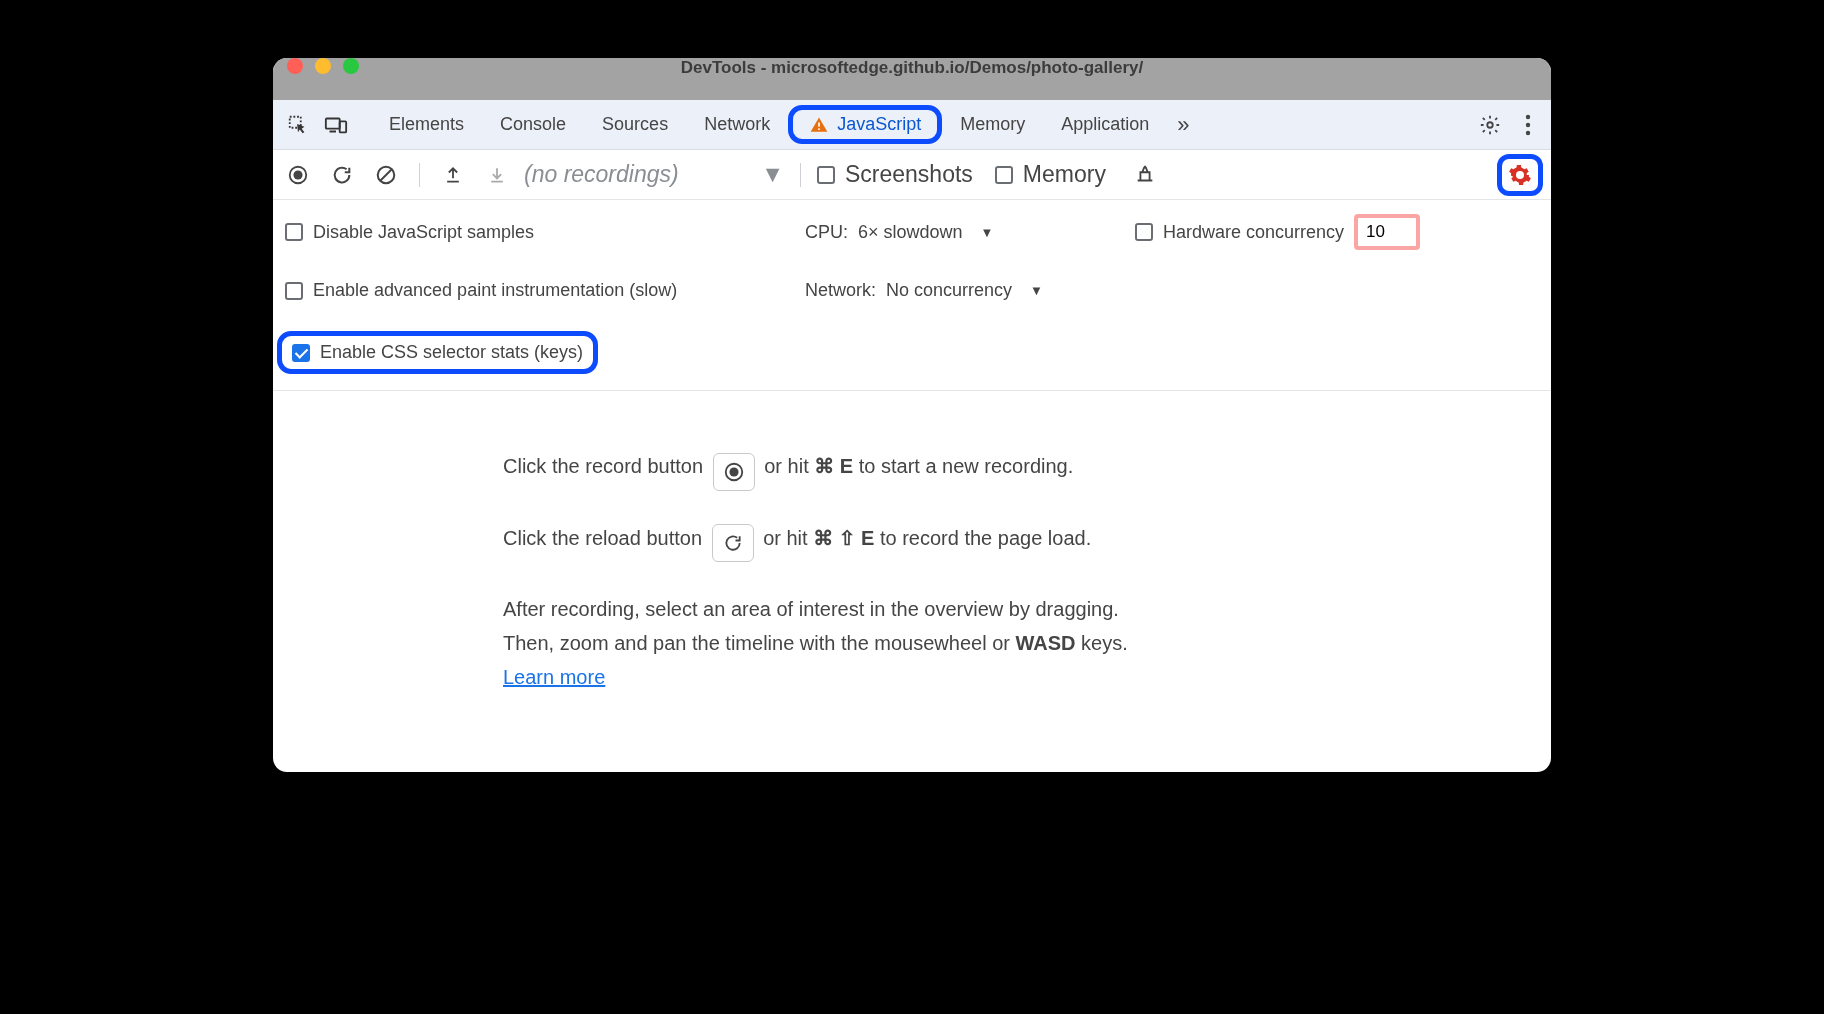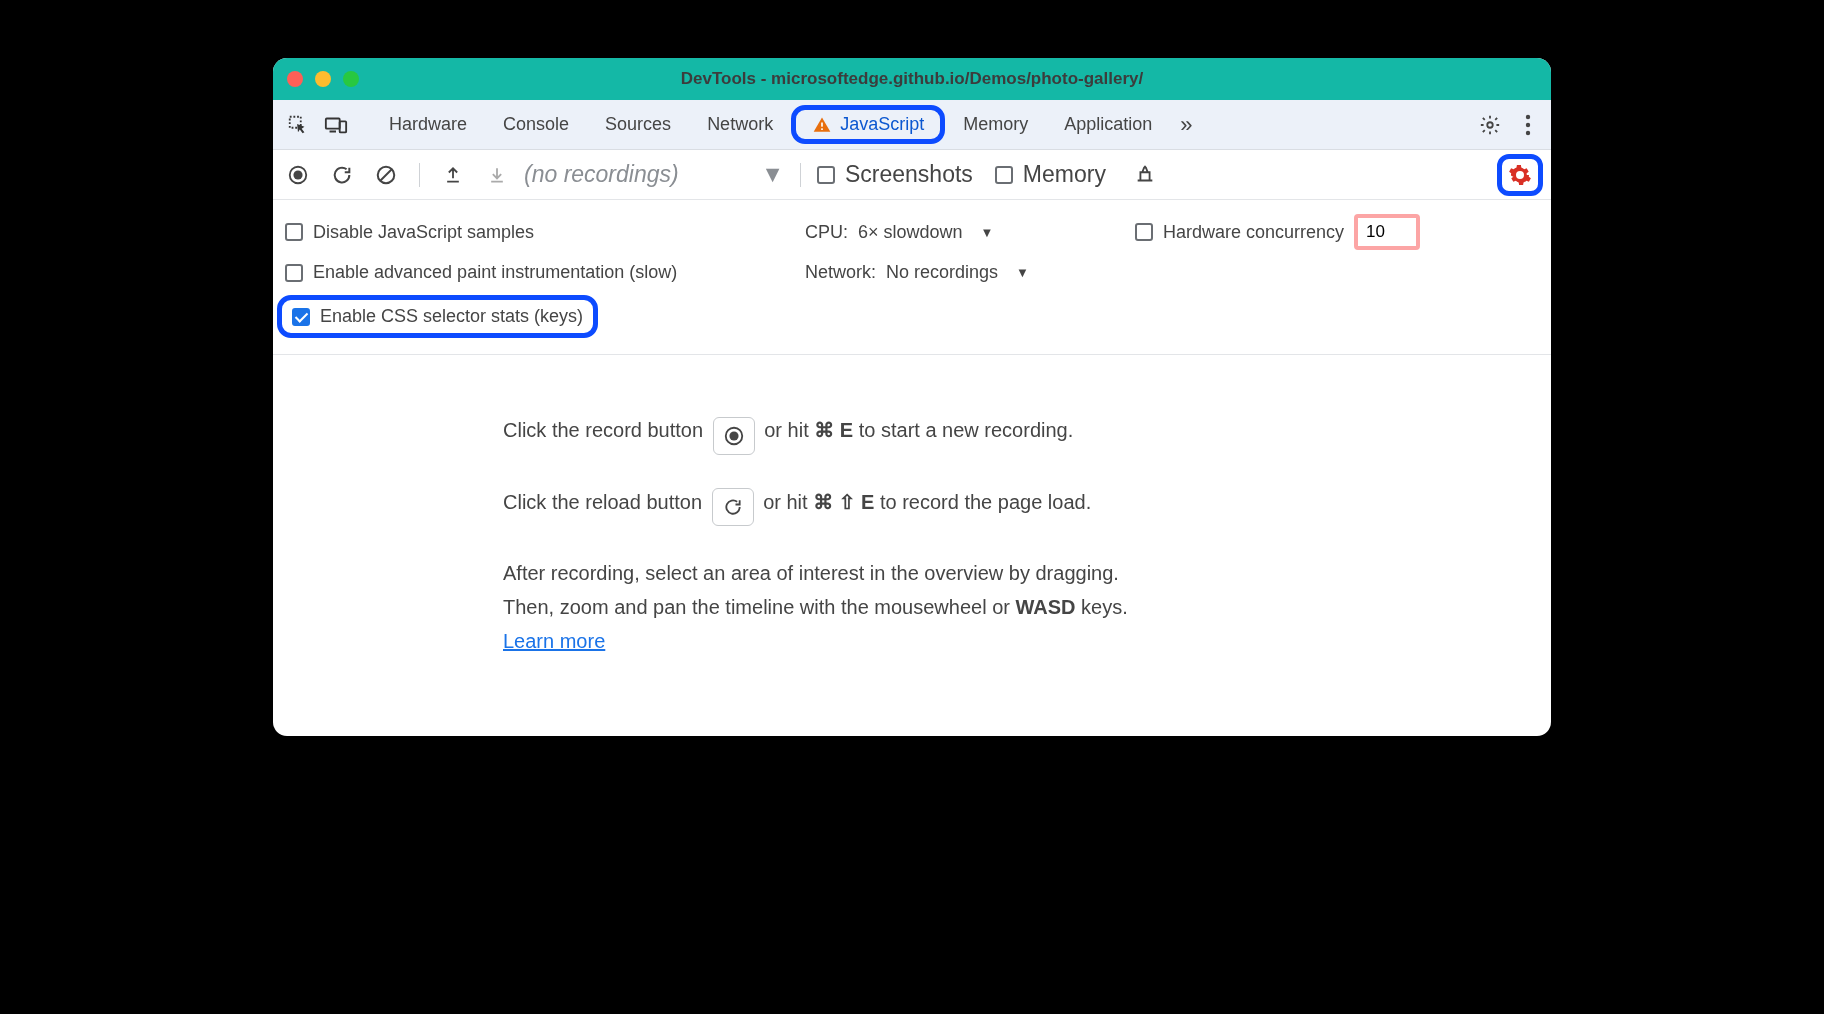--- a/index.html
+++ b/index.html
@@ -16,23 +16,22 @@
   .window {
     width: 1278px;
     background: #fff;
     border-radius: 14px;
     overflow: hidden;
     box-shadow: 0 20px 60px rgba(0,0,0,.5);
   }
   
   .titlebar {
     height: 42px;
-    background: #14b8a6;
+    background: #a3a3a3;
     display: flex;
-    align-items: center;
     padding: 0 14px;
     position: relative;
   }
   .traffic { display: flex; gap: 12px; }
   .dot { width: 16px; height: 16px; border-radius: 50%; }
   .dot.red { background: #ff5f57; }
   .dot.yellow { background: #febc2e; }
   .dot.green { background: #28c840; }
   .title {
     position: absolute; left: 0; right: 0; text-align: center;
@@ -102,21 +101,21 @@
     border: 5px solid #0d4bff;
     border-radius: 12px;
     padding: 4px 6px;
     display:flex; align-items:center; justify-content:center;
   }
   .red-gear svg { color:#d93025; }
   
   .settings {
     display:grid;
     grid-template-columns: 500px 310px 470px;
-    gap: 10px 20px;
+    gap: 28px 20px;
     padding: 14px 12px 16px 12px;
     font-size:18px;
     color:#454545;
     border-bottom: 1px solid #e3e5e8;
   }
   .settings .row { display:flex; align-items:center; gap:10px; }
   .fieldlabel { color:#454545; }
   .select {
     display:flex; align-items:center; gap:18px; padding: 2px 0;
   }
@@ -173,21 +172,21 @@
       </svg>
     </div>
     <div class="icon-btn">
       <svg width="24" height="22" viewBox="0 0 26 22" fill="none" stroke="currentColor" stroke-width="2">
         <rect x="2" y="4" width="15" height="11" rx="1"></rect>
         <path d="M6 18h7"></path>
         <rect x="17" y="7" width="7" height="12" rx="1"></rect>
       </svg>
     </div>
     <div class="tabs">
-      <div class="tab">Hardware</div>
+      <div class="tab">Elements</div>
       <div class="tab">Console</div>
       <div class="tab">Sources</div>
       <div class="tab">Network</div>
       <div class="callout-tab">
         <span class="warn">
           <svg width="20" height="20" viewBox="0 0 24 24">
               <path d="M12 3 L22 20 H2 Z" fill="#e86f0e"></path>
               <rect x="11" y="9" width="2" height="5" fill="#fff"></rect>
               <rect x="11" y="16" width="2" height="2" fill="#fff"></rect>
             </svg>
@@ -295,21 +294,21 @@
 
     <div class="row">
       <label class="lbl">
         <span class="chk"></span>
         <span>Enable advanced paint instrumentation (slow)</span>
       </label>
     </div>
     <div class="row" style="grid-column: 2 / span 2">
       <span class="fieldlabel">Network:</span>
       <div class="select">
-        <span>No recordings</span>
+        <span>No concurrency</span>
         <span class="caret2">▼</span>
       </div>
     </div>
 
     <div class="row" style="grid-column: 1">
       <div class="css-callout">
         <span class="chk checked"></span>
         <span>Enable CSS selector stats (keys)</span>
       </div>
     </div>

